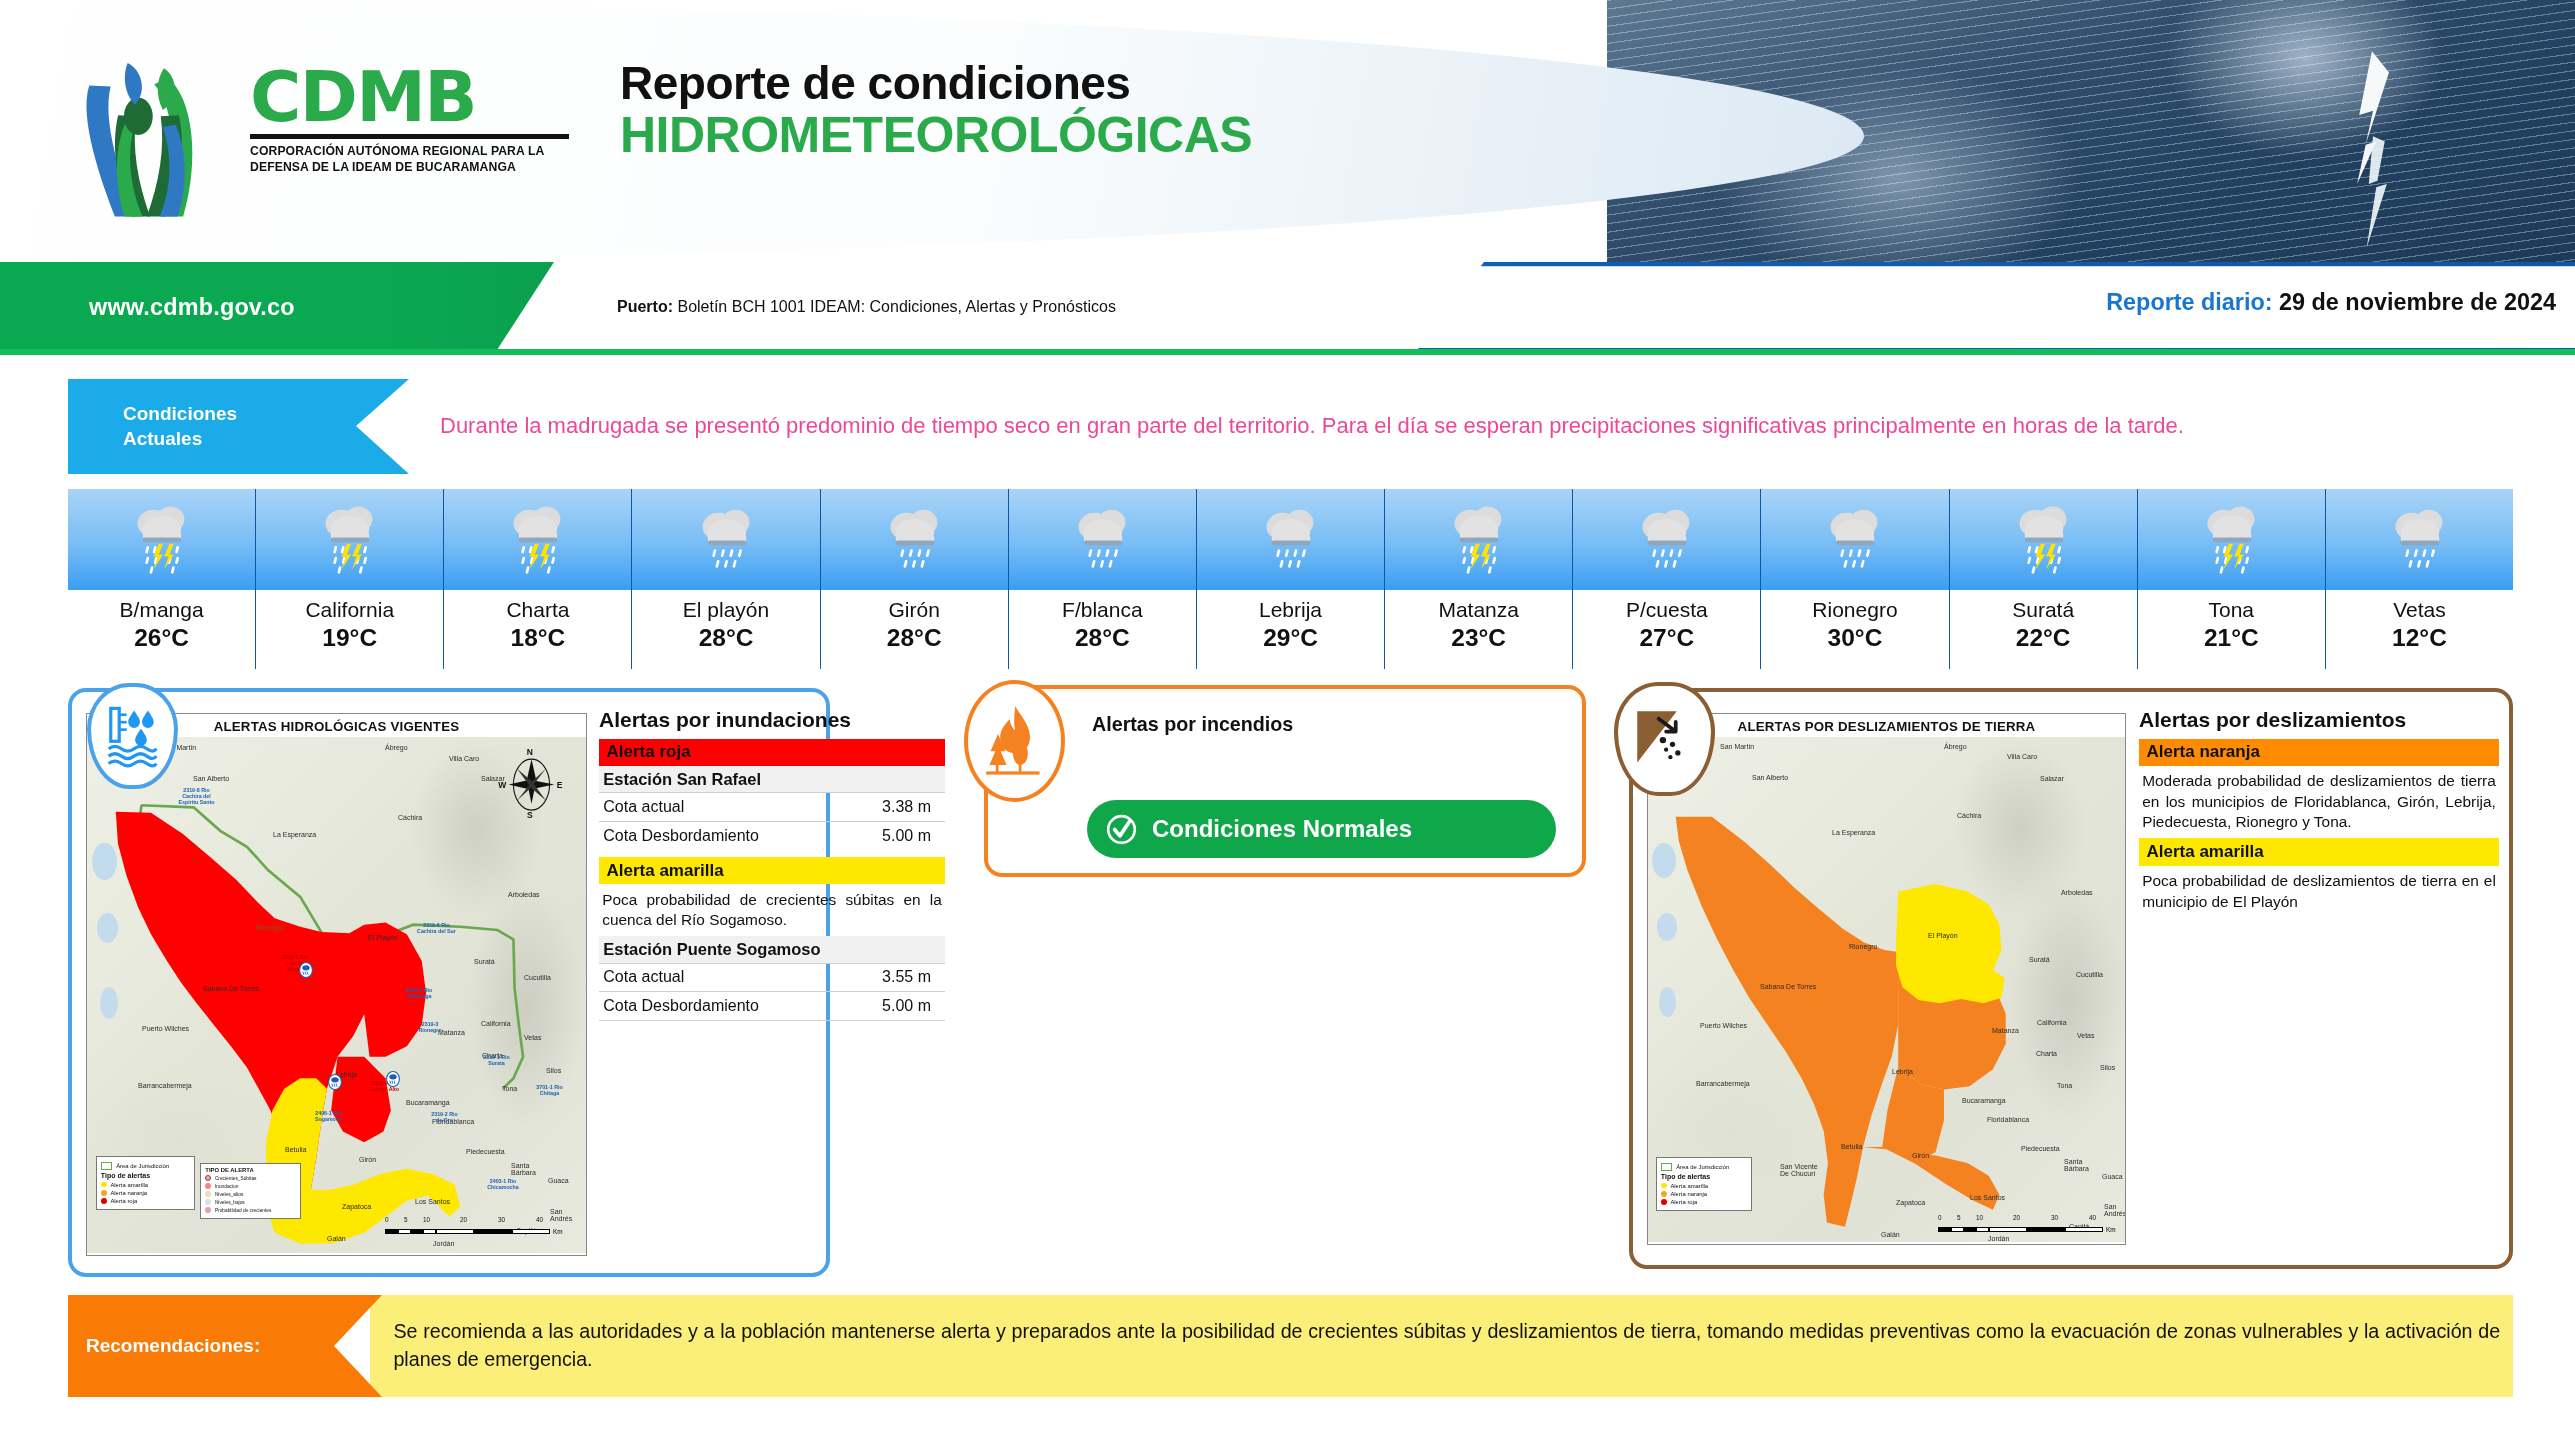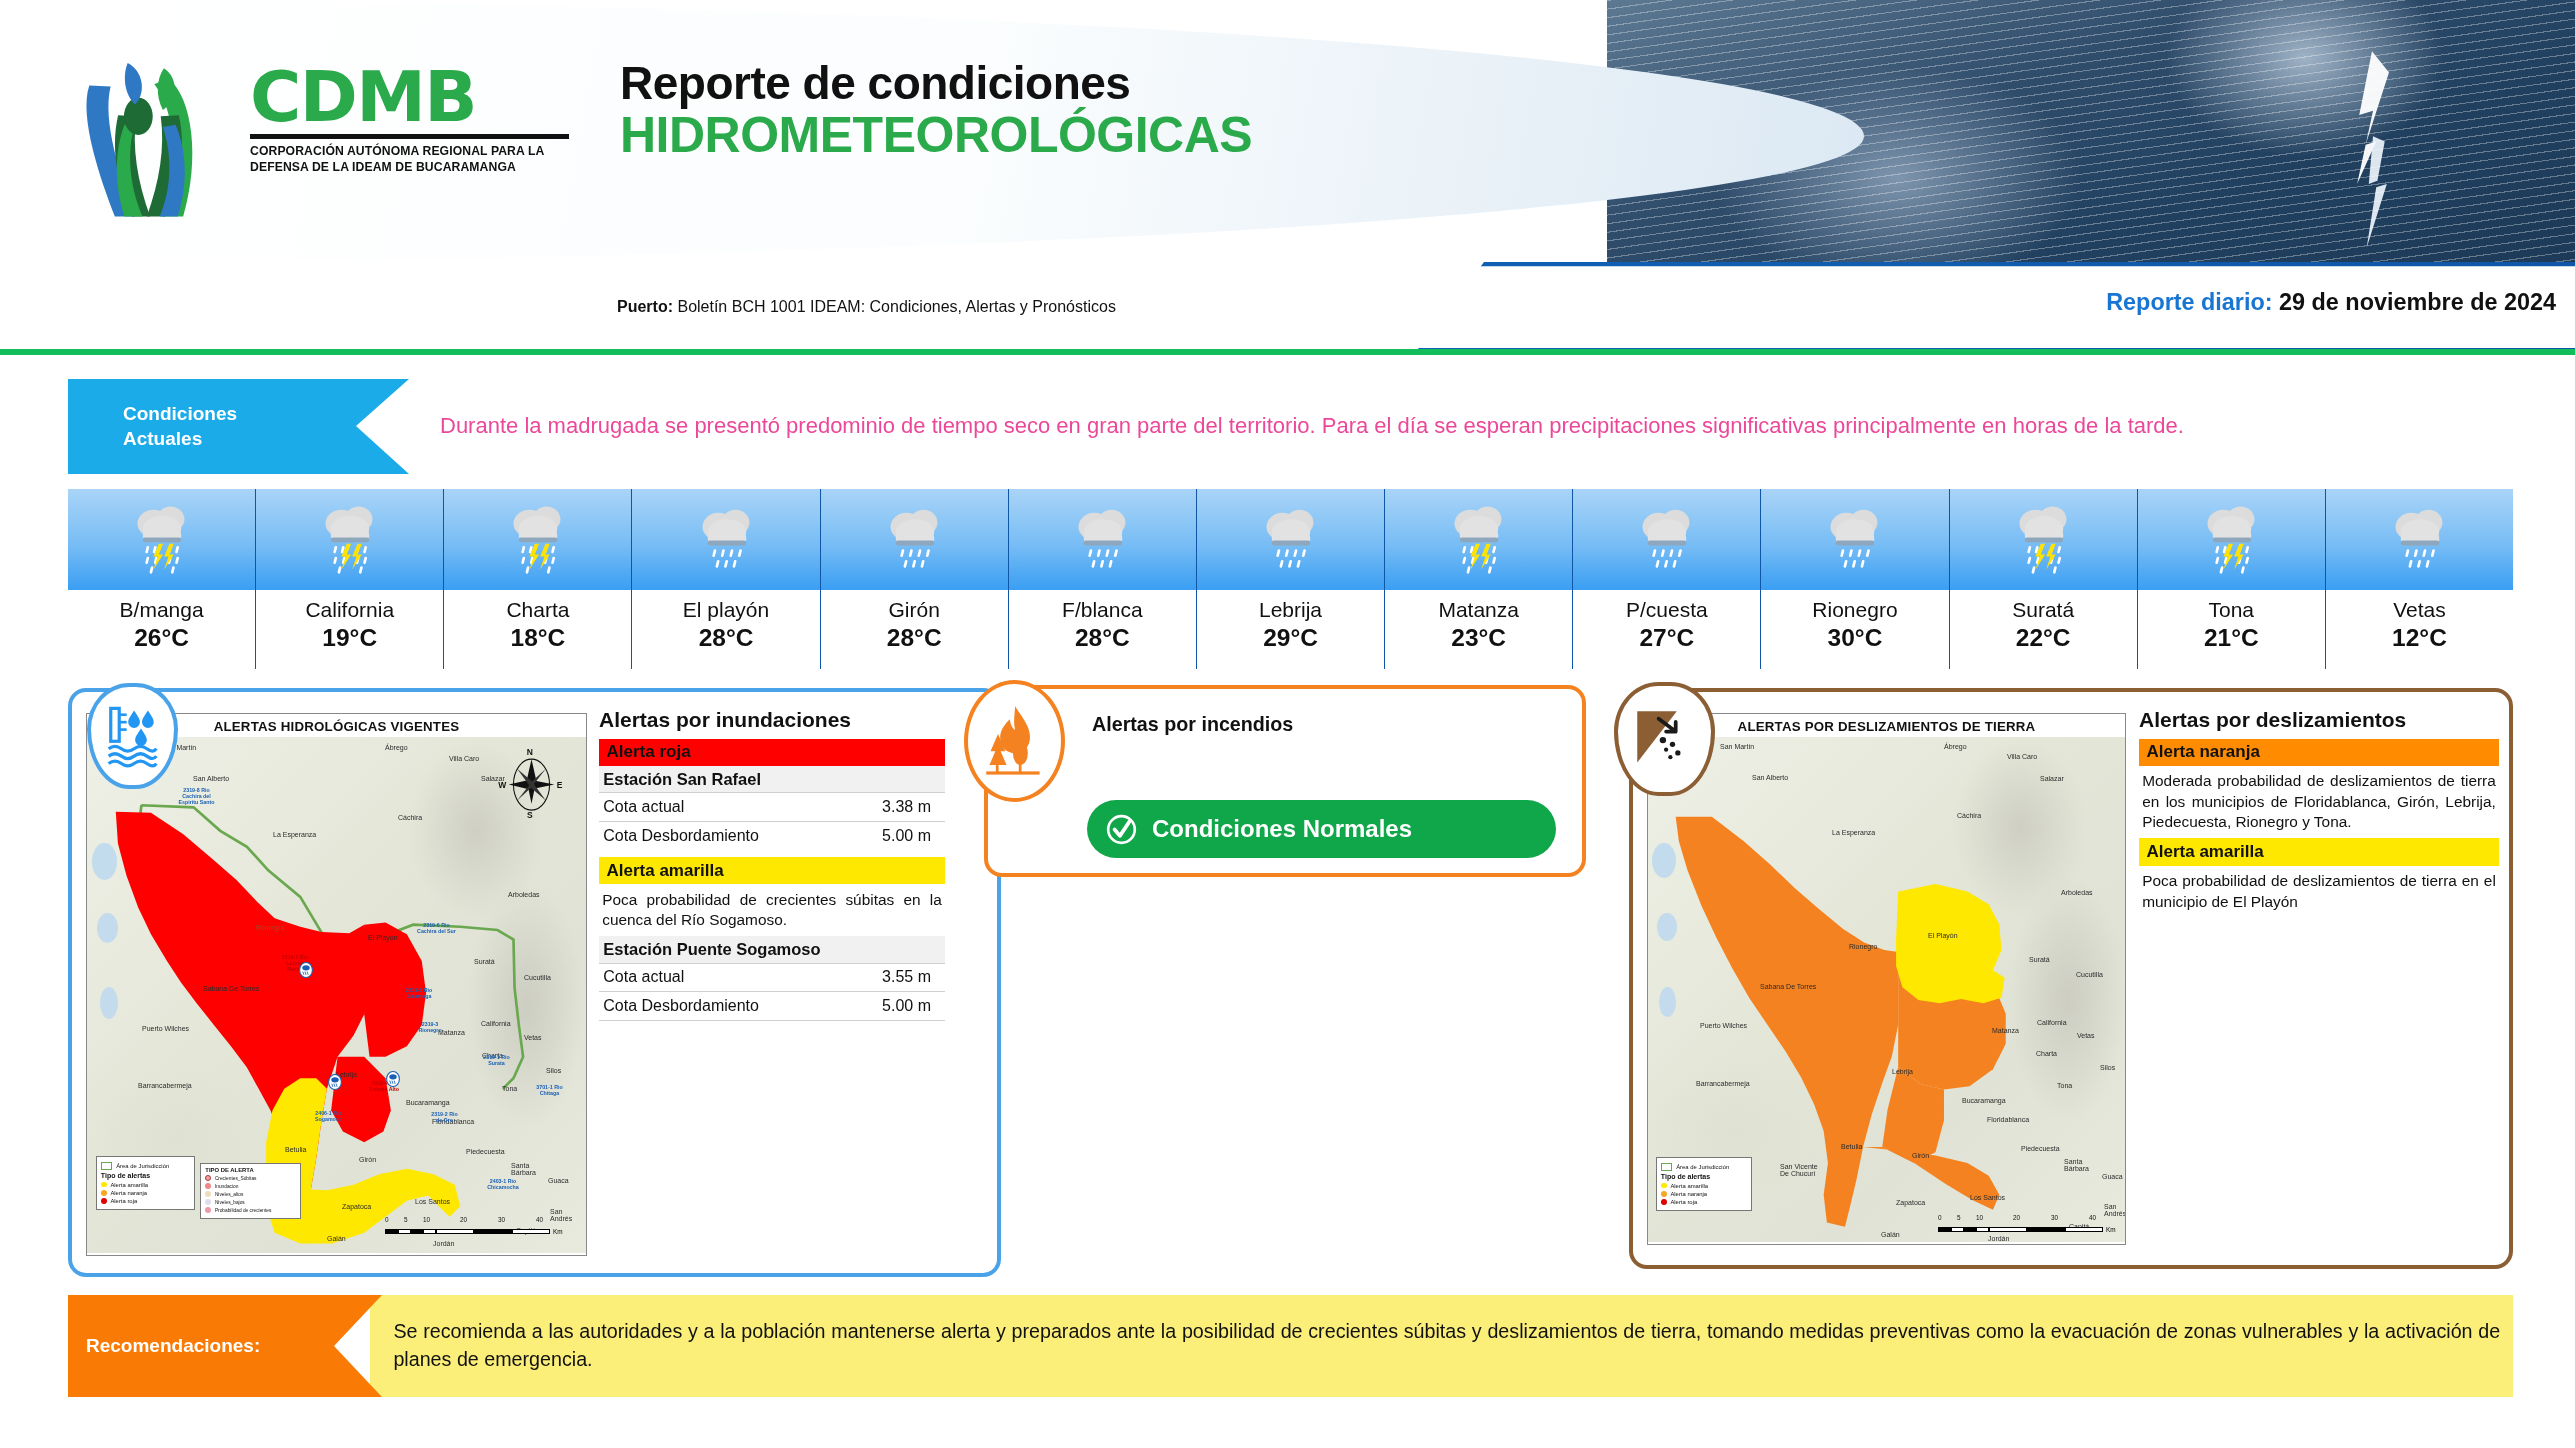--- a/index.html
+++ b/index.html
@@ -87,21 +87,21 @@
     height:101px; background:linear-gradient(180deg,#a9d4f7 0%, #78bdf5 55%, #3a9ef2 100%);
     display:flex; align-items:center; justify-content:center;
   }
   .wx-name { text-align:center; font-size:21px; color:#111; margin-top:8.5px; line-height:1.05; }
   .wx-temp { text-align:center; font-size:24.5px; font-weight:bold; color:#111; margin-top:4.3px; line-height:1.05; }
 
   
   .panels { position:absolute; left:0; top:680px; width:2576px; height:602px; }
 
   .pnl { position:absolute; border-radius:18px; background:#fff; }
-  .pnl-flood { left:68px; top:7.5px; width:933px; height:589px; border:4.8px solid #4aa3e8; }
+  .pnl-flood { left:68px; top:7.5px; width:762px; height:589px; border:4.8px solid #4aa3e8; }
   .pnl-fire  { left:984px; top:5.3px; width:602px; height:192px; border:4.8px solid #F58220; }
   .pnl-slide { left:1629px; top:7.5px; width:884px; height:581px; border:4.8px solid #8B5E34; }
 
   .badge {
     position:absolute; z-index:5; background:#fff; display:flex; align-items:center; justify-content:center;
   }
   .badge-flood { left:15px; top:-8.5px; width:91px; height:106px; border:4.8px solid #4aa3e8; border-radius:45px 45px 45px 45px/49px 49px 64px 64px; }
   .badge-fire  { left:-24.5px; top:-9.6px; width:101px; height:122px; border:4.8px solid #F58220; border-radius:50%; }
   .badge-slide { left:-19px; top:-9.6px; width:101px; height:114px; border:4.8px solid #8B5E34; border-radius:46px 46px 46px 46px/51px 51px 67px 67px; }
 
@@ -202,20 +202,23 @@
   </div>
 </div>
 
 <div class="bar">
   <div class="bar-blue-right"></div>
   <div class="bar-white-mid">
     <div class="bar-fuente">
       <b>Puerto:</b>
       <span>Boletín BCH 1001 IDEAM: Condiciones, Alertas y Pronósticos</span>
     </div>
+  </div>
+  <div class="bar-green-left">
+    <div class="bar-url">www.cdmb.gov.co</div>
   </div>
   <div class="bar-report">
     <span class="lab">Reporte diario:</span>
     <span class="val">29 de noviembre de 2024</span>
   </div>
 </div>
 <div class="bar-underline"></div>
 
 <div class="cond">
   <div class="cond-tag">

